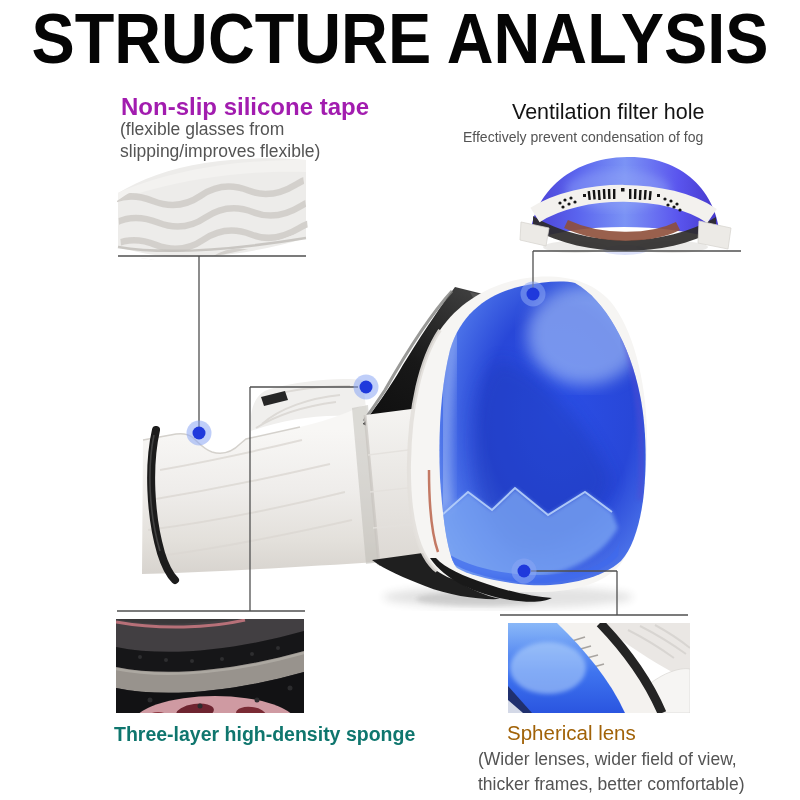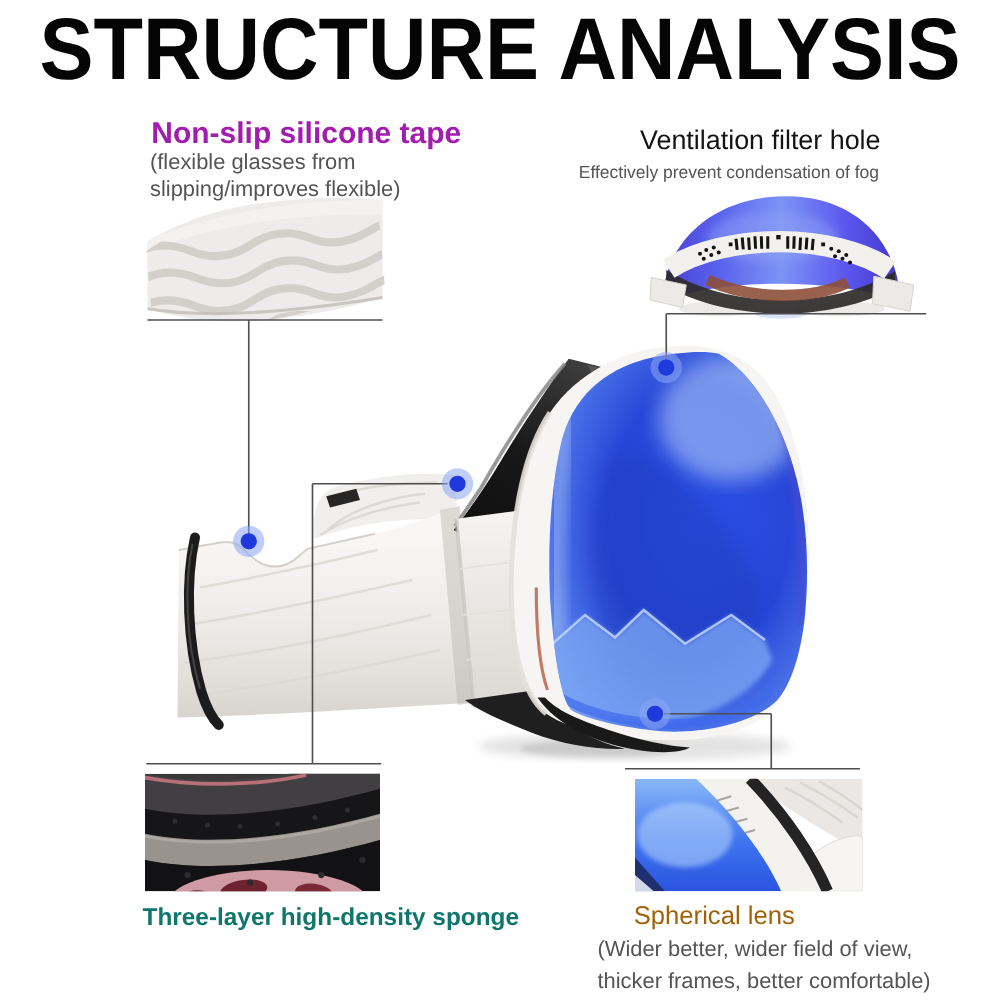--- a/index.html
+++ b/index.html
@@ -285,17 +285,17 @@
   <div class="line">slipping/improves flexible)</div>
 </div>
 
 <div class="callout c-tr-title line">Ventilation filter hole</div>
 <div class="callout c-tr-desc line">Effectively prevent condensation of fog</div>
 
 <div class="callout c-bl-title line">Three-layer high-density sponge</div>
 
 <div class="callout c-br-title line">Spherical lens</div>
 <div class="callout c-br-desc">
-  <div class="line">(Wider better, wider field of view,</div>
+  <div class="line">(Wider lenses, wider field of view,</div>
   <div class="line">thicker frames, better comfortable)</div>
 </div>
 
 </div>
 
 </body></html>

